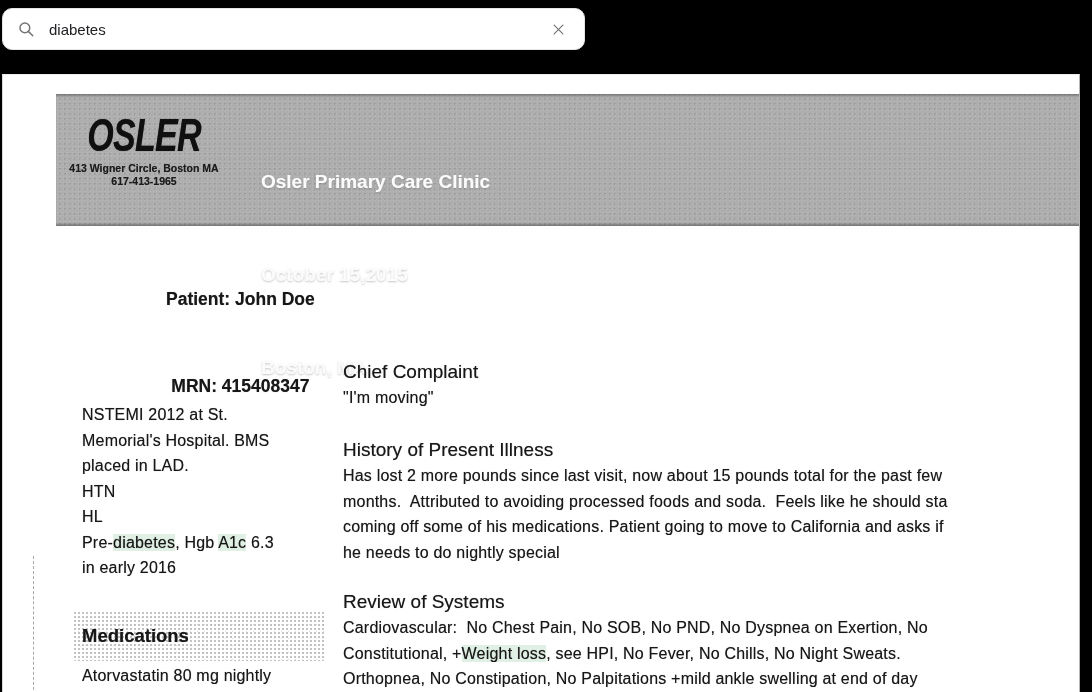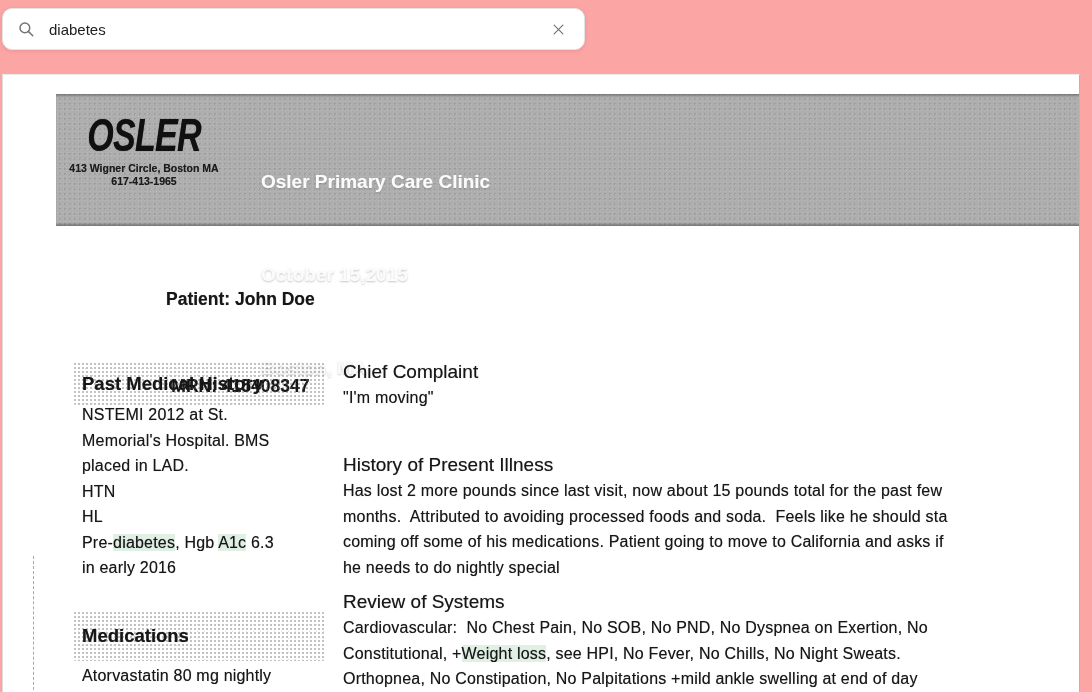--- a/index.html
+++ b/index.html
@@ -1,17 +1,17 @@
 <!DOCTYPE html>
 <html style="--hl: #e1f0e4;"><head>
 <meta charset="utf-8">
 <style>
   html,body{margin:0;padding:0;background:#ffffff;width:1092px;height:692px;overflow:hidden;
     font-family:"Liberation Sans", sans-serif;}
-  .stage{position:relative;width:1092px;height:692px;background:#fca5a5;}
+  .stage{position:relative;width:1092px;height:692px;background:#000000;}
 
   
   .searchbar{position:absolute;left:2px;top:8px;width:583px;height:42px;background:#fff;
     border:1px solid #e4e4e4;border-radius:10px;box-shadow:0 1px 4px rgba(0,0,0,.10);
     display:flex;align-items:center;padding:0 14px;box-sizing:border-box;z-index:5;}
   .searchbar svg{flex:0 0 auto;}
   .search-input{flex:1;border:none;outline:none;font-family:"Liberation Sans",sans-serif;
     font-size:15px;color:#202124;margin-left:12px;background:transparent;}
   .clear-btn{background:none;border:none;padding:4px;cursor:pointer;display:flex;align-items:center;}
 
@@ -47,21 +47,21 @@
   .pmh-head{left:70px;top:287px;width:252px;height:43px;line-height:43px;padding-left:9px;font-size:18.5px;}
   .meds-head{left:70px;top:536px;width:253px;height:50px;line-height:50px;padding-left:9px;font-size:18.5px;}
 
   
   .textblock{position:absolute;font-size:16px;letter-spacing:.2px;}
   .doc-line{line-height:25.5px;white-space:pre;}
   .blk-head{font-weight:400;font-size:19px;line-height:27px;letter-spacing:0;white-space:pre;}
   .pmh-body{left:79px;top:327px;}
   .meds-body{left:79px;top:588px;}
   .cc-block{left:340px;top:283px;}
-  .hpi-block{left:340px;top:376px;}
+  .hpi-block{left:340px;top:361px;}
   .ros-block{left:340px;top:513px;}
 
   .hl{background:var(--hl,#e1f0e4);}
 
   
   .artifact{position:absolute;left:30px;top:481px;width:0;height:149px;
     border-left:1px dashed rgba(95,95,95,.55);}
 </style>
 </head>
 <body>
@@ -99,21 +99,20 @@
         <div>October 15,2015</div>
         <div>Boston, MA</div>
       </div>
     </div>
 
     <div class="patient">
       <div>Patient: John Doe</div>
       <div>MRN: 415408347</div>
     </div>
 
-    <div class="sec-head pmh-head speckle">Past Medical History</div>
     <div class="textblock pmh-body">
         <div class="doc-line">NSTEMI 2012 at St.</div>
         <div class="doc-line">Memorial's Hospital. BMS</div>
         <div class="doc-line">placed in LAD.</div>
         <div class="doc-line">HTN</div>
         <div class="doc-line">HL</div>
         <div class="doc-line"><span>Pre-</span><span class="hl">diabetes</span><span>, Hgb </span><span class="hl">A1c</span><span> 6.3</span></div>
         <div class="doc-line">in early 2016</div>
       </div>
 

